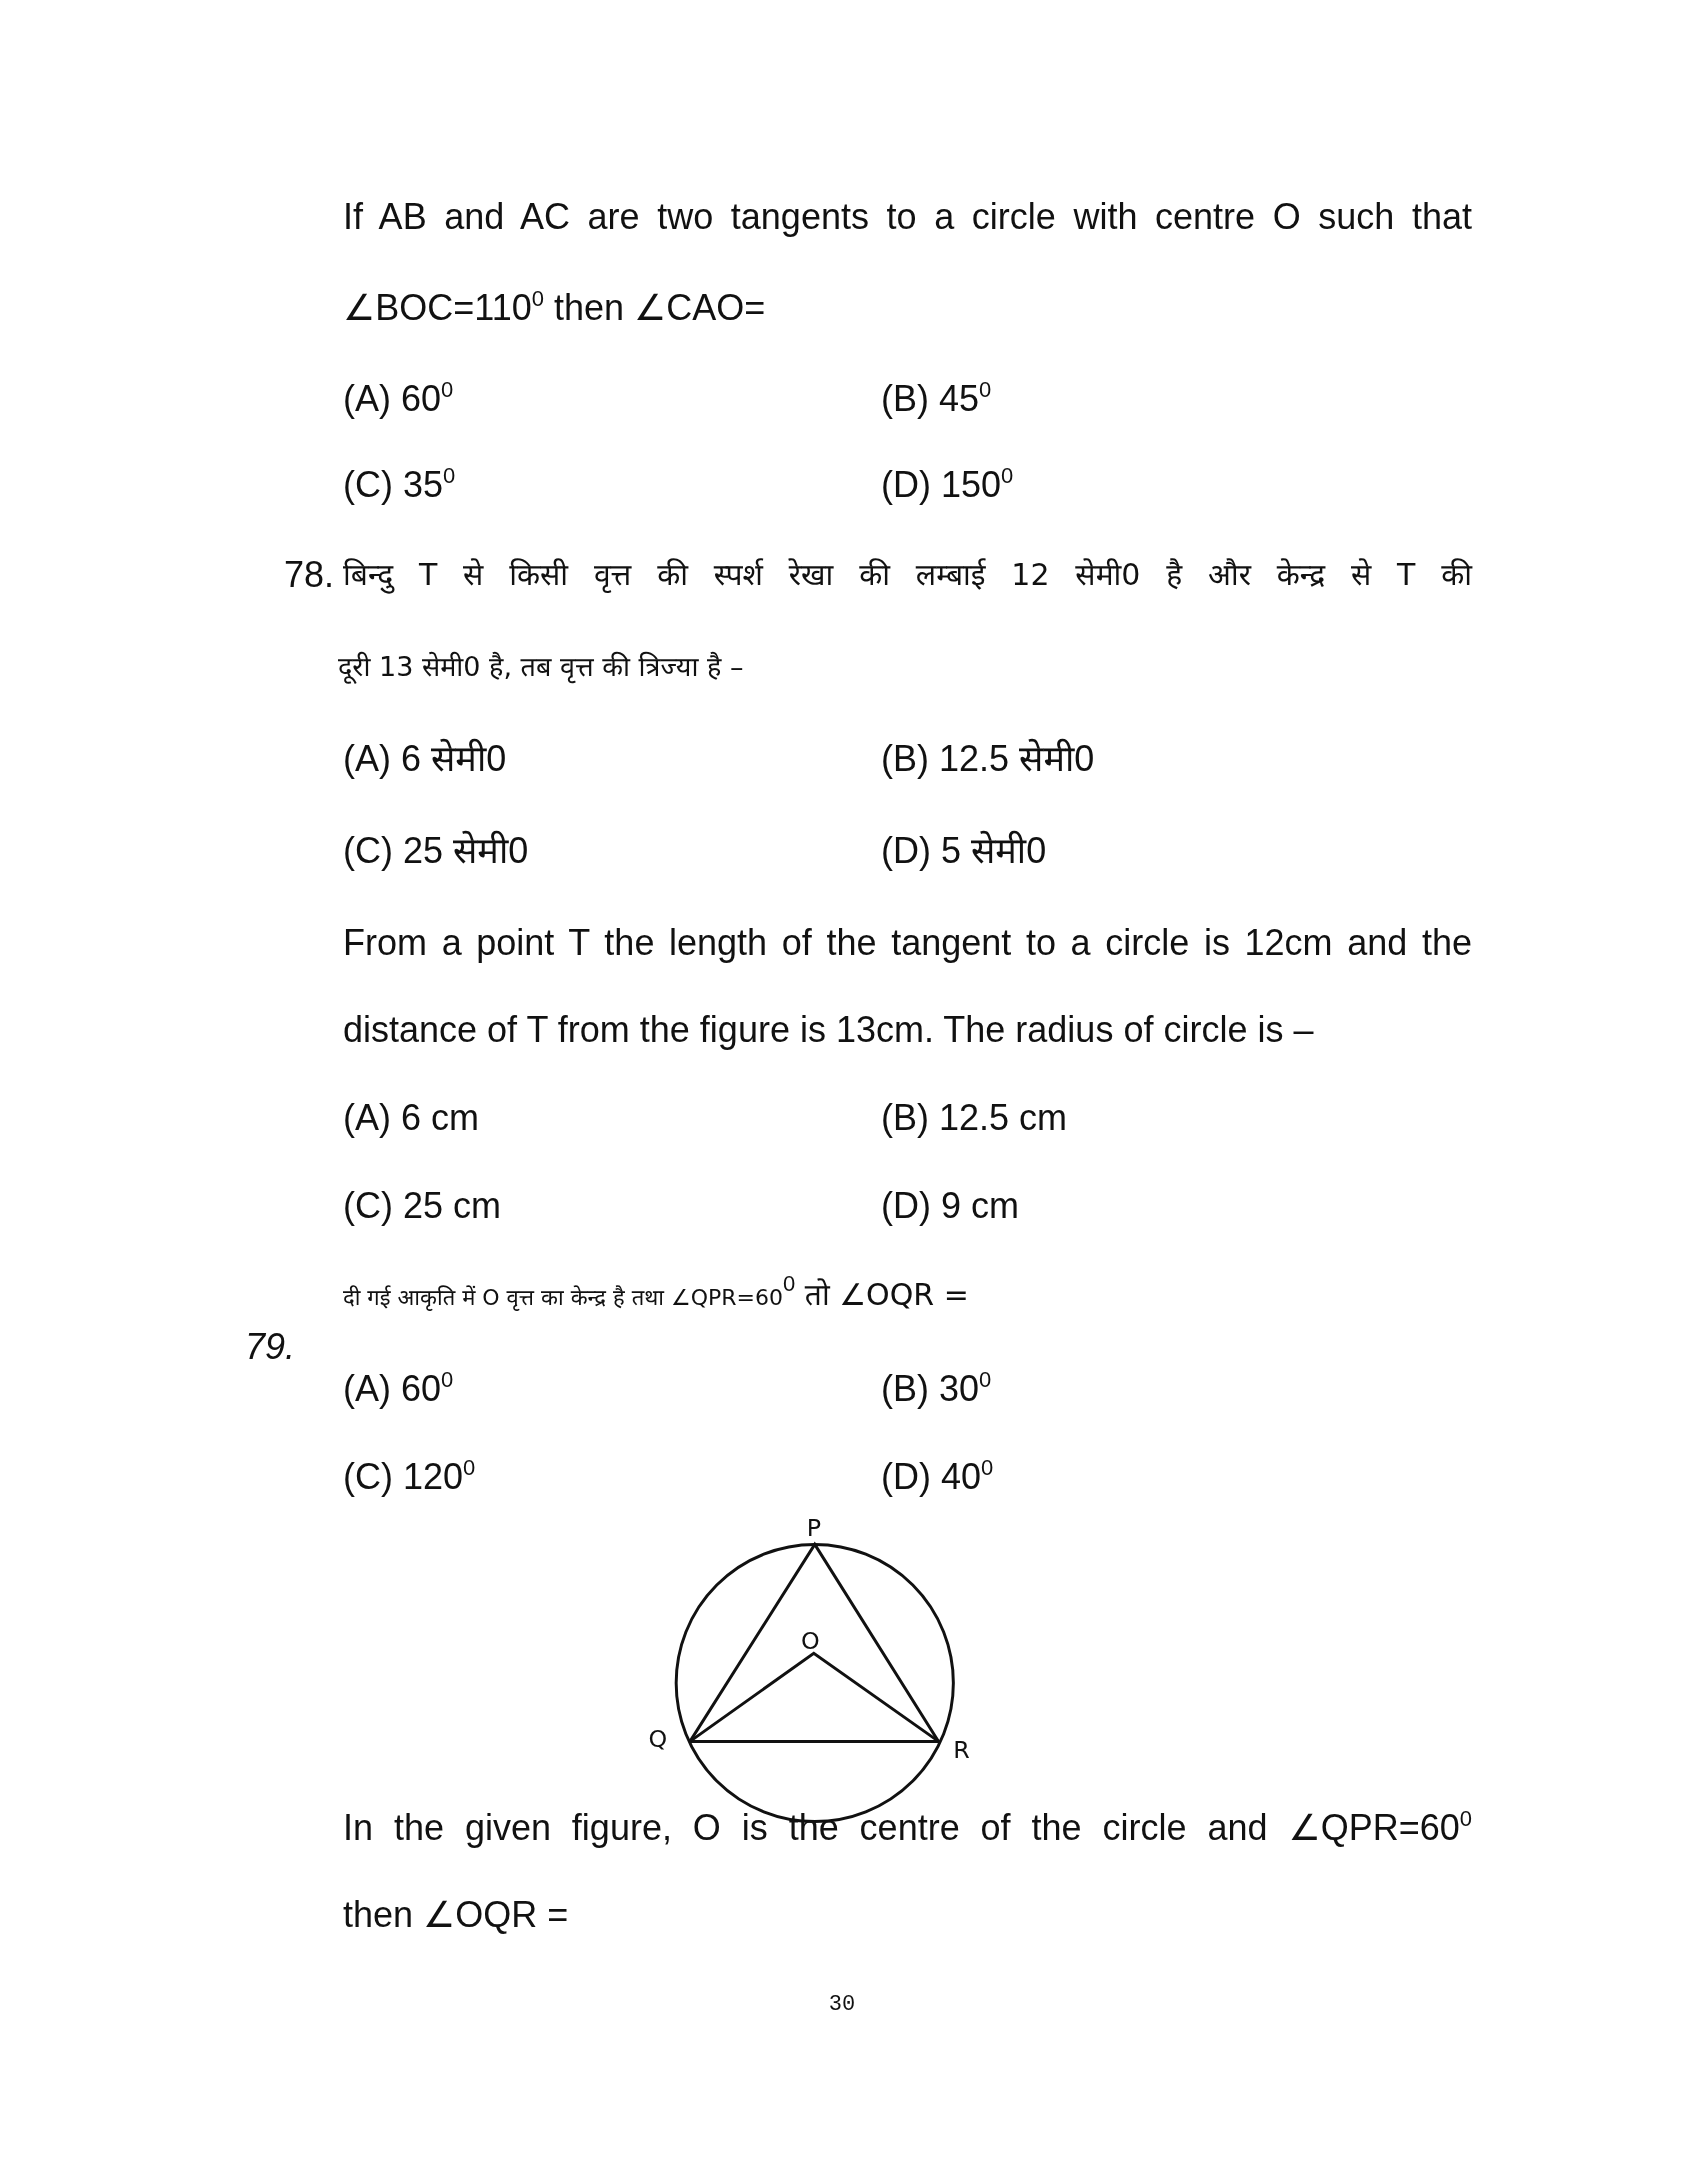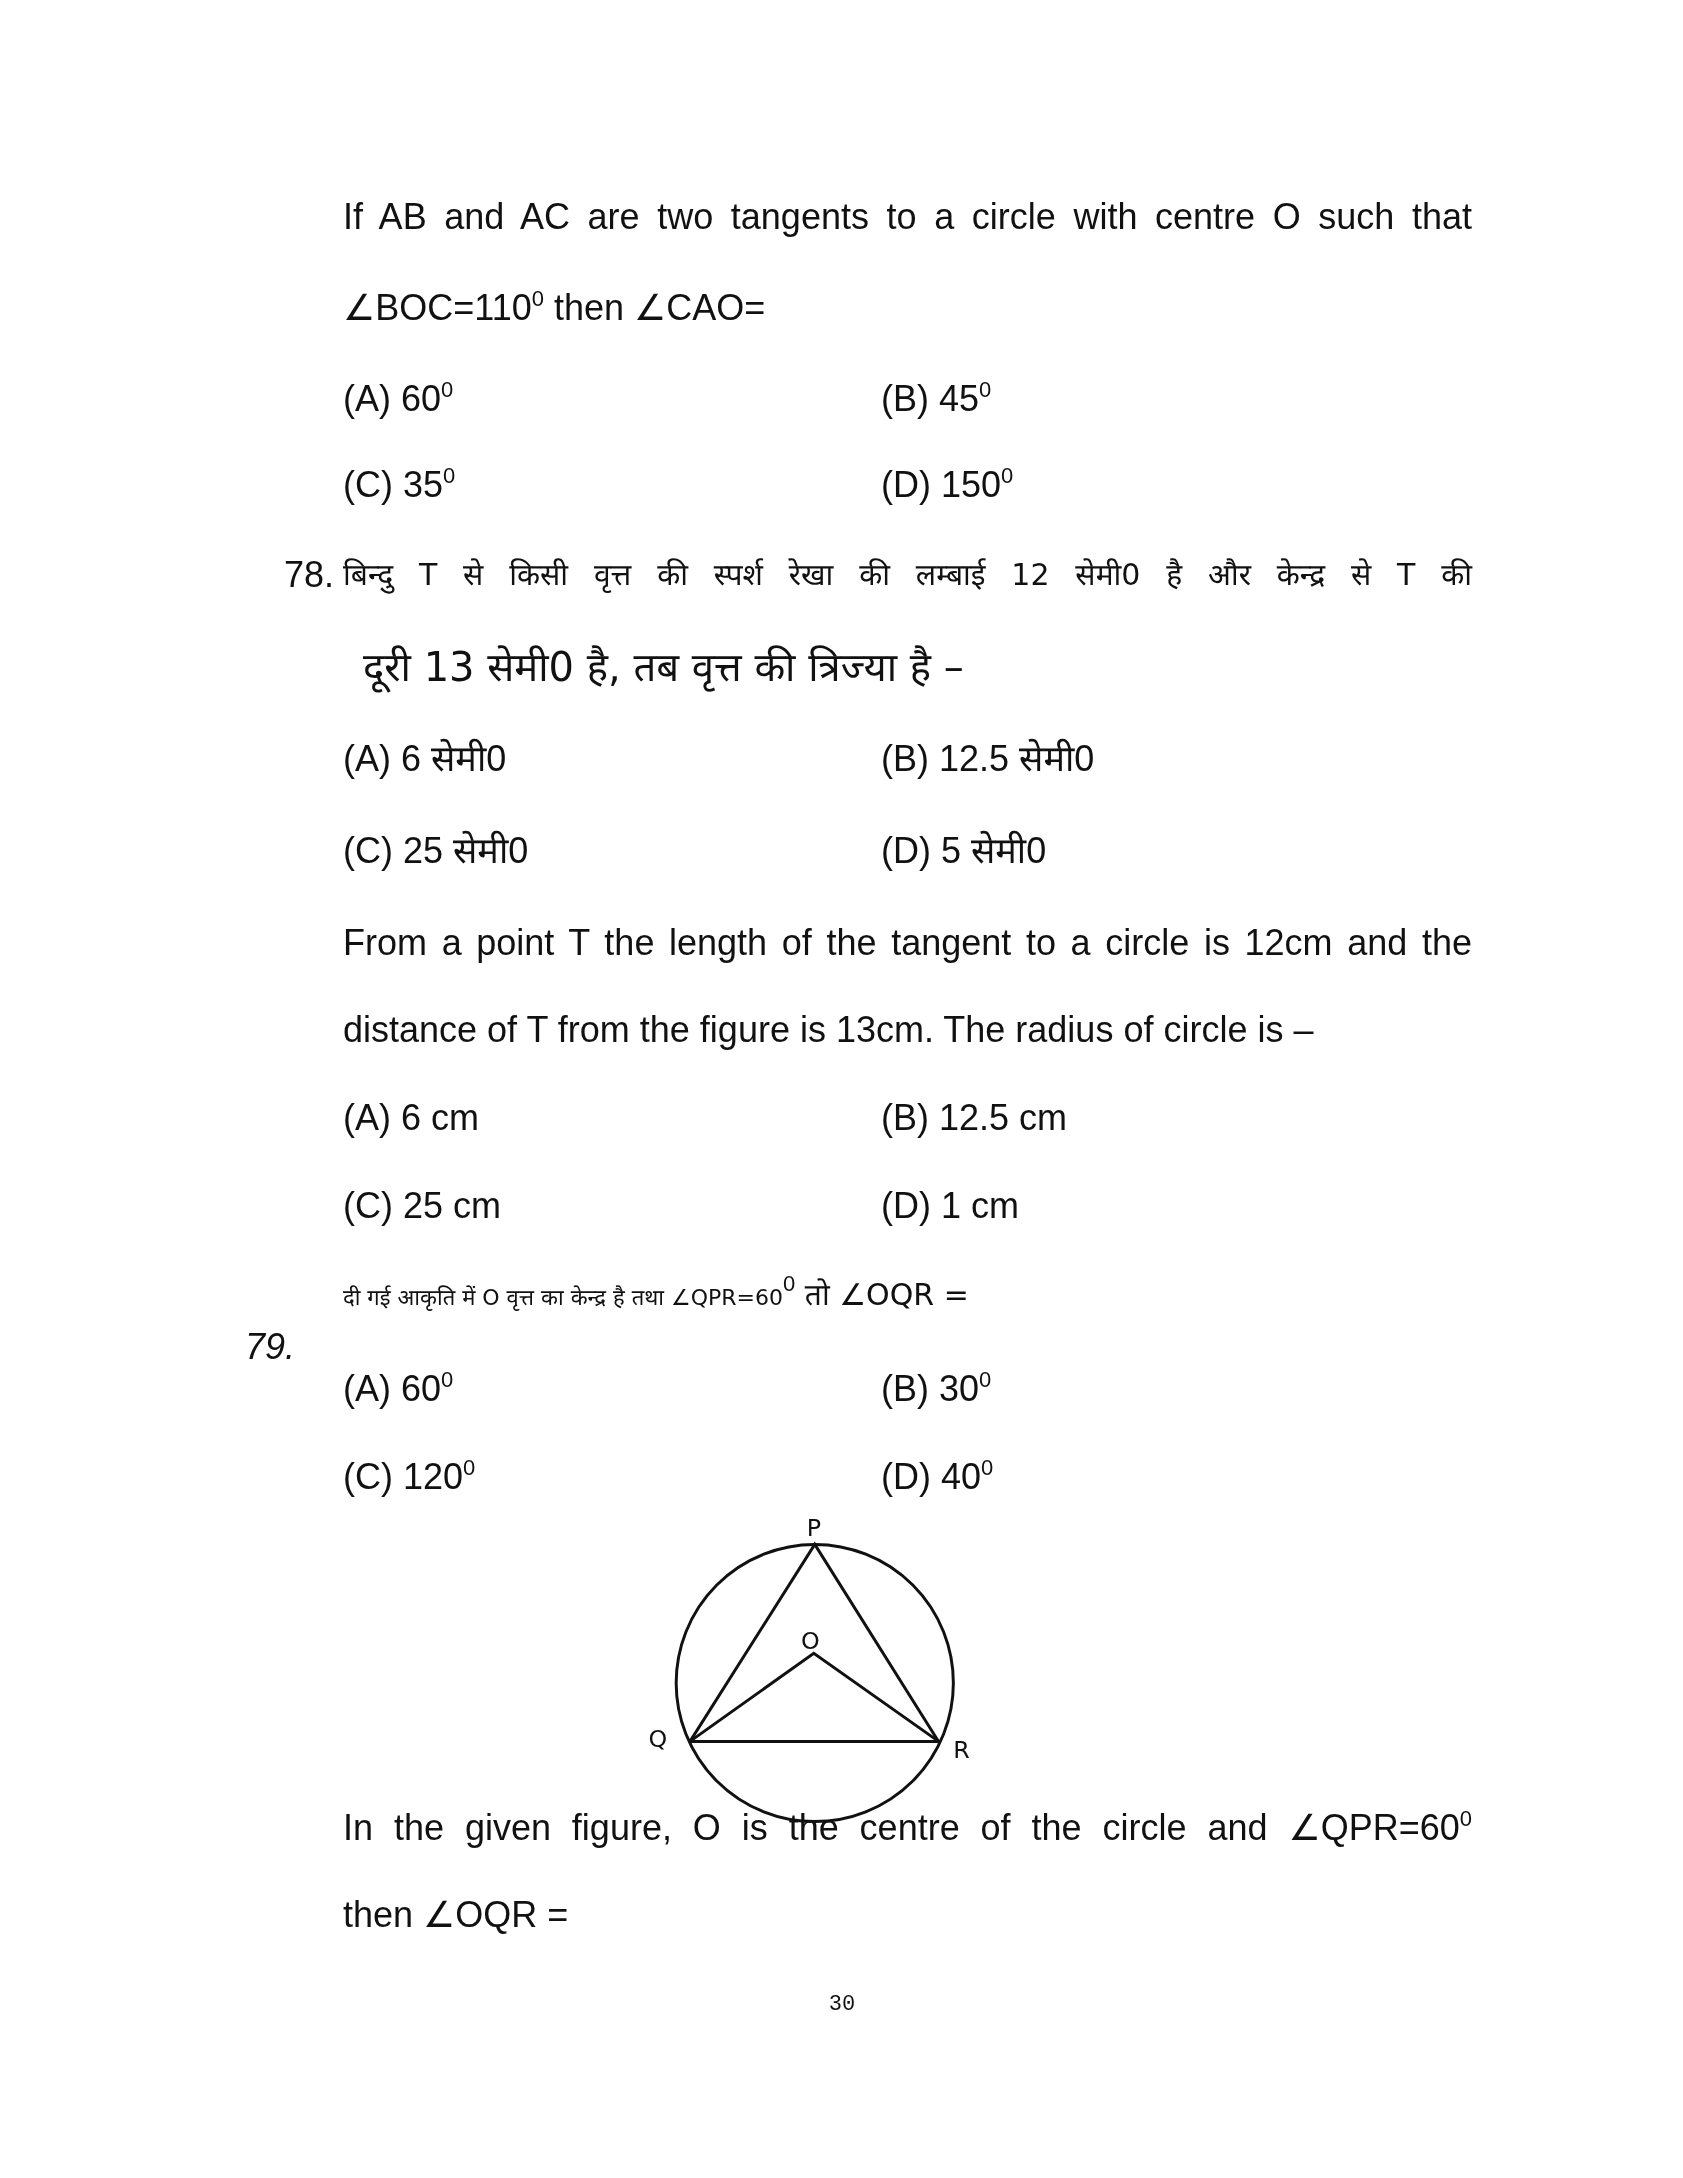--- a/index.html
+++ b/index.html
@@ -30,32 +30,32 @@
 </div>
 <div class="line" style="left:343px; top:485px;">
   <span>(C) 35</span><sup>0</sup>
 </div>
 <div class="line" style="left:881px; top:485px;">
   <span>(D) 150</span><sup>0</sup>
 </div>
 
 <div class="qnum" style="left:237px; top:575px;margin-left:47px;">78.</div>
 <div class="line justify" style="left:343px; top:575px; font-family:'DejaVu Sans', sans-serif; font-size:30px;">बिन्दु T से किसी वृत्त की स्पर्श रेखा की लम्बाई 12 सेमी0 है और केन्द्र से T की</div>
-<div class="line" style="left:363px; top:667px; font-family:'DejaVu Sans', sans-serif; font-size:40px;">दूरी 13 सेमी0 है, तब वृत्त की त्रिज्या है –</div>
+<div class="line" style="left:338px; top:667px; font-family:'DejaVu Sans', sans-serif; font-size:27px;">दूरी 13 सेमी0 है, तब वृत्त की त्रिज्या है –</div>
 <div class="line" style="left:343px; top:759px;">(A) 6 सेमी0</div>
 <div class="line" style="left:881px; top:759px;">(B) 12.5 सेमी0</div>
 <div class="line" style="left:343px; top:851px;">(C) 25 सेमी0</div>
 <div class="line" style="left:881px; top:851px;">(D) 5 सेमी0</div>
 
 <div class="line justify" style="left:343px; top:943px;">From a point T the length of the tangent to a circle is 12cm and the</div>
 <div class="line" style="left:343px; top:1030px;">distance of T from the figure is 13cm. The radius of circle is –</div>
 <div class="line" style="left:343px; top:1118px;">(A) 6 cm</div>
 <div class="line" style="left:881px; top:1118px;">(B) 12.5 cm</div>
 <div class="line" style="left:343px; top:1206px;">(C) 25 cm</div>
-<div class="line" style="left:881px; top:1206px;">(D) 1 cm</div>
+<div class="line" style="left:881px; top:1206px;">(D) 9 cm</div>
 
 <div class="qnum" style="left:245px; top:1347px;font-style:italic;">79.</div>
 <div class="line" style="left:343px; top:1295px;">
   <span style="font-family:'DejaVu Sans', sans-serif; font-size:22px;">दी गई आकृति में O वृत्त का केन्द्र है तथा ∠QPR=60</span><sup>0</sup><span style="font-family:'DejaVu Sans', sans-serif; font-size:30px;"> तो ∠OQR =</span>
 </div>
 <div class="line" style="left:343px; top:1389px;">
   <span>(A) 60</span><sup>0</sup>
 </div>
 <div class="line" style="left:881px; top:1389px;">
   <span>(B) 30</span><sup>0</sup>

